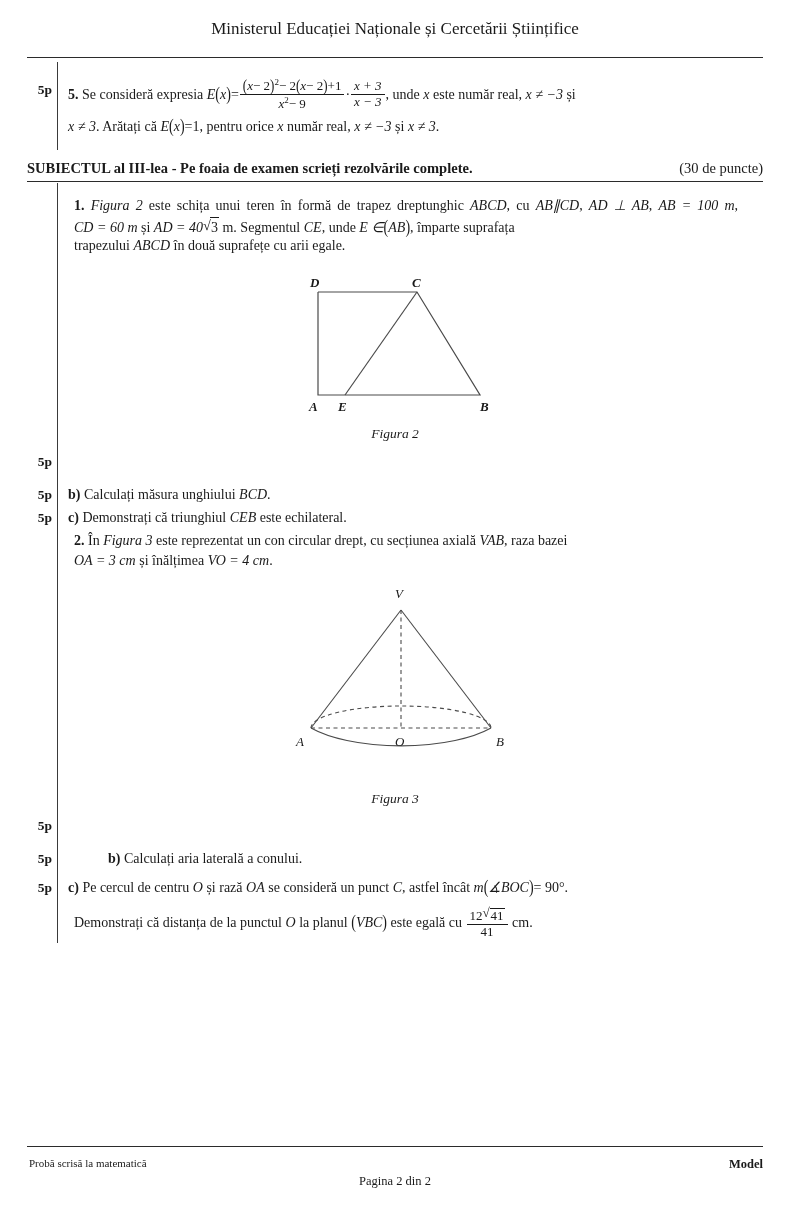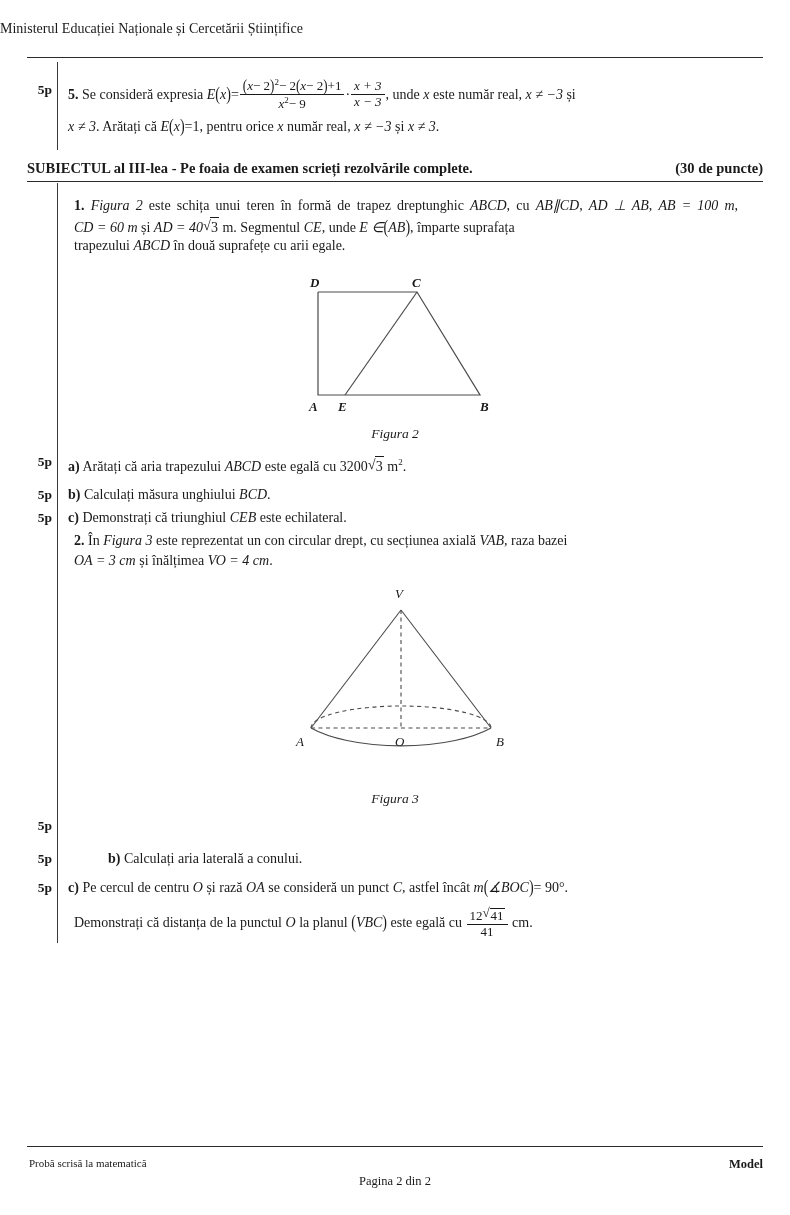--- a/index.html
+++ b/index.html
@@ -20,21 +20,22 @@
     left: 0; top: 0;
     width: 790px;
     height: 1215px;
   }
 
   
   .header {
     position: absolute;
     left: 0; top: 20px;
     width: 790px;
-    font-size: 14px;
+    text-align: center;
+    font-size: 17px;
     line-height: 17px;
   }
   .header div { white-space: nowrap; }
 
   .rule {
     position: absolute;
     left: 27px;
     width: 736px;
     height: 0;
     border-top: 1.6px solid #2b2b2b;
@@ -119,21 +120,21 @@
   .subject-head {
     position: absolute;
     left: 27px;
     top: 160px;
     width: 736px;
     font-weight: bold;
     font-size: 14.5px;
   }
   .subject-head .pts-right {
     float: right;
-    font-weight: bold;
+    font-weight: normal;
   }
 
   
   .figure-wrap { position: absolute; }
   .figure-cap {
     position: absolute;
     width: 790px;
     left: 0;
     text-align: center;
     font-style: italic;
@@ -237,27 +238,20 @@
       <text x="122" y="15" font-family="Liberation Serif, serif" font-size="13" font-style="italic" font-weight="bold" fill="#1a1a1a">C</text>
       <text x="19" y="139" font-family="Liberation Serif, serif" font-size="13" font-style="italic" font-weight="bold" fill="#1a1a1a">A</text>
       <text x="48" y="139" font-family="Liberation Serif, serif" font-size="13" font-style="italic" font-weight="bold" fill="#1a1a1a">E</text>
       <text x="190" y="139" font-family="Liberation Serif, serif" font-size="13" font-style="italic" font-weight="bold" fill="#1a1a1a">B</text>
     </svg>
   </div>
 
   <div class="figure-cap" style="top:426px;">Figura 2</div>
 
   <div class="pts" style="top:454px;">5p</div>
-  <div class="body-text" style="top:452px; left:68px;">
-    <span style="font-weight:bold;">a)</span>
-    <span>Arătați că aria trapezului</span>
-    <span class="mi">ABCD</span>
-    <span>este egală cu</span>
-    <span class="nowrap"><span>3200</span><span class="sqrt"><span>3</span></span> <span>m</span><span class="sup">2</span></span><span>.</span>
-  </div>
 
   <div class="pts" style="top:487px;">5p</div>
   <div class="body-text" style="top:485px; left:68px;">
     <span style="font-weight:bold;">b)</span>
     <span>Calculați măsura unghiului</span>
     <span class="mi">BCD</span><span>.</span>
   </div>
 
   <div class="pts" style="top:510px;">5p</div>
   <div class="body-text" style="top:508px; left:68px;">

